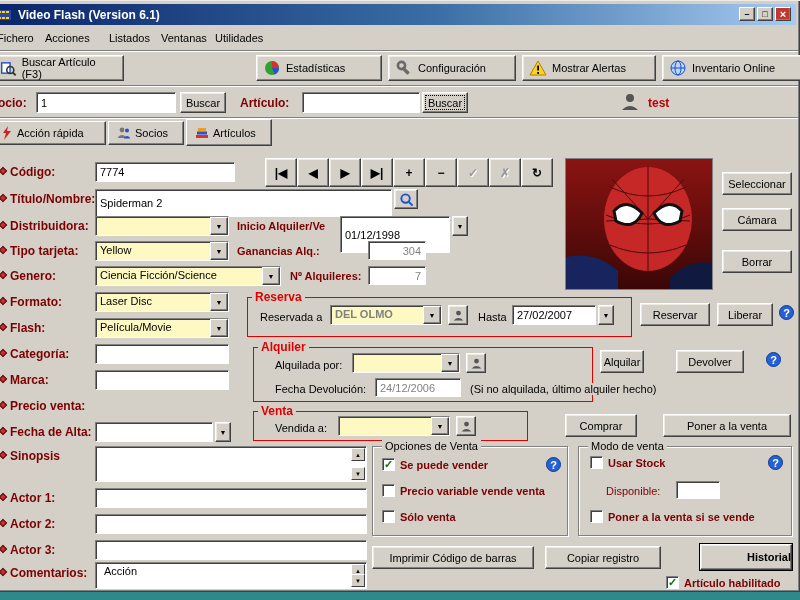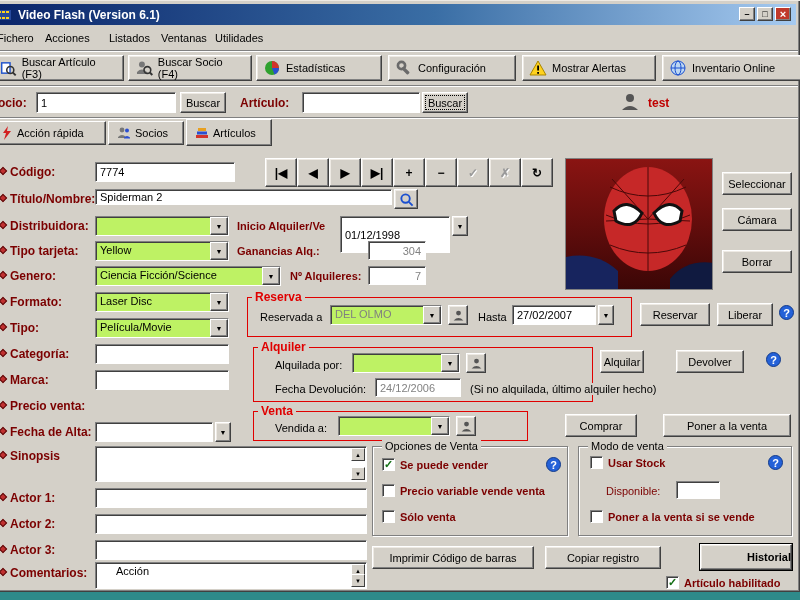--- a/index.html
+++ b/index.html
@@ -38,26 +38,26 @@
   .gtitle{font-size:11px;color:#000;background:#d4d0c8;padding:0 3px;z-index:3;white-space:nowrap;}
   .bullet{width:6px;height:6px;background:#c03030;border:1px solid #5a0d0d;transform:rotate(45deg);}
   
   .inp{background:#fff;border:1px solid #808080;border-bottom-color:#fff;border-right-color:#fff;
     box-shadow:inset 1px 1px 0 #404040;font-family:"Liberation Sans",sans-serif;font-size:11px;
     padding:0 4px;color:#000;outline:none;}
   .inp.gray{color:#828282;}
   .inp.ralign{text-align:right;}
   .memo{background:#fff;border:1px solid #808080;border-bottom-color:#fff;border-right-color:#fff;
     box-shadow:inset 1px 1px 0 #404040;}
-  .memotext{padding:2px 20px;font-size:11px;}
+  .memotext{padding:2px 8px;font-size:11px;}
   .sarr{position:absolute;right:1px;width:12px;height:11px;background:#d4d0c8;border:1px solid;
     border-color:#fff #404040 #404040 #fff;display:flex;align-items:center;justify-content:center;font-size:6px;}
   .sarr i{font-style:normal;}
   
-  .combo{background:#bef264;border:1px solid #808080;border-bottom-color:#fff;border-right-color:#fff;
+  .combo{background:#fef9c3;border:1px solid #808080;border-bottom-color:#fff;border-right-color:#fff;
     box-shadow:inset 1px 1px 0 #404040;display:flex;align-items:stretch;}
   .ctext{flex:1;padding:2px 4px;font-size:11px;white-space:nowrap;overflow:hidden;}
   .ctext.gray{color:#808080;}
   .carr{width:16px;background:#d4d0c8;border:1px solid;border-color:#fff #404040 #404040 #fff;
     box-shadow:inset -1px -1px 0 #808080;display:flex;align-items:center;justify-content:center;font-size:7px;}
   .redbox{border:1px solid #e00000;}
   .grp{border:1px solid #808080;box-shadow:1px 1px 0 #fff, inset 1px 1px 0 #fff;}
   .cbx{width:13px;height:13px;background:#fff;border:1px solid #808080;border-bottom-color:#fff;border-right-color:#fff;
     box-shadow:inset 1px 1px 0 #404040;font-size:11px;font-weight:bold;color:#167016;
     display:flex;align-items:center;justify-content:center;}
@@ -106,29 +106,20 @@
 
   <div class="abs btn tbarbtn" style="left:2px;width:132px">
     <svg width="18" height="18" viewBox="0 0 18 18">
       <rect x="2" y="3" width="10" height="12" fill="#2255cc"></rect>
           <rect x="3.5" y="4.5" width="7" height="9" fill="#fff"></rect>
       <circle cx="11.5" cy="11" r="3.6" fill="none" stroke="#333" stroke-width="1.6"></circle>
       <line x1="14" y1="13.5" x2="17" y2="16.5" stroke="#333" stroke-width="2"></line>
     </svg>
     <span>Buscar Artículo (F3)</span>
   </div>
-  <div class="abs btn tbarbtn" style="left:138px;width:124px">
-    <svg width="18" height="18" viewBox="0 0 18 18">
-      <circle cx="7" cy="5.5" r="3" fill="#777"></circle>
-          <path d="M2 13 Q7 8 12 13 L12 15 L2 15 Z" fill="#777"></path>
-      <circle cx="12.5" cy="11" r="3.4" fill="none" stroke="#333" stroke-width="1.6"></circle>
-      <line x1="15" y1="13.5" x2="17.5" y2="16" stroke="#333" stroke-width="2"></line>
-    </svg>
-    <span>Buscar Socio (F4)</span>
-  </div>
   <div class="abs btn tbarbtn" style="left:266px;width:126px">
     <svg width="18" height="18" viewBox="0 0 18 18">
       <circle cx="9" cy="9" r="7" fill="#2fa12f"></circle>
       <path d="M9 9 L9 2 A7 7 0 0 1 16 9 Z" fill="#d2342a"></path>
       <path d="M9 9 L16 9 A7 7 0 0 1 11.5 15.5 Z" fill="#2b4fd0"></path>
     </svg>
     <span>Estadísticas</span>
   </div>
   <div class="abs btn tbarbtn" style="left:398px;width:128px">
     <svg width="18" height="18" viewBox="0 0 18 18">
@@ -202,21 +193,21 @@
   <div class="abs lblm" style="left:20px;top:192px">Título/Nombre:</div>
   <div class="abs bullet" style="left:10px;top:222px"></div>
   <div class="abs lblm" style="left:20px;top:219px">Distribuidora:</div>
   <div class="abs bullet" style="left:10px;top:247px"></div>
   <div class="abs lblm" style="left:20px;top:244px">Tipo tarjeta:</div>
   <div class="abs bullet" style="left:10px;top:272px"></div>
   <div class="abs lblm" style="left:20px;top:269px">Genero:</div>
   <div class="abs bullet" style="left:10px;top:298px"></div>
   <div class="abs lblm" style="left:20px;top:295px">Formato:</div>
   <div class="abs bullet" style="left:10px;top:324px"></div>
-  <div class="abs lblm" style="left:20px;top:321px">Tipo:</div>
+  <div class="abs lblm" style="left:20px;top:321px">Flash:</div>
   <div class="abs bullet" style="left:10px;top:350px"></div>
   <div class="abs lblm" style="left:20px;top:347px">Categoría:</div>
   <div class="abs bullet" style="left:10px;top:376px"></div>
   <div class="abs lblm" style="left:20px;top:373px">Marca:</div>
   <div class="abs bullet" style="left:10px;top:402px"></div>
   <div class="abs lblm" style="left:20px;top:399px">Precio venta:</div>
   <div class="abs bullet" style="left:10px;top:428px"></div>
   <div class="abs lblm" style="left:20px;top:425px">Fecha de Alta:</div>
   <div class="abs bullet" style="left:10px;top:452px"></div>
   <div class="abs lblm" style="left:20px;top:449px">Sinopsis</div>
@@ -236,21 +227,21 @@
     <div class="btn navb">◀</div>
     <div class="btn navb">▶</div>
     <div class="btn navb">▶|</div>
     <div class="btn navb">+</div>
     <div class="btn navb">−</div>
     <div class="btn navb dis">✓</div>
     <div class="btn navb dis">✗</div>
     <div class="btn navb">↻</div>
   </div>
 
-  <input class="abs inp" style="left: 105px; top: 189px; width: 297px; height: 16px;" value="Spiderman 2">
+  <input class="abs inp" style="left: 105px; top: 189px; width: 297px; height: 28px;" value="Spiderman 2">
   <div class="abs btn iconbtn" style="left:404px;top:189px;width:24px;height:20px">
     <svg width="15" height="15" viewBox="0 0 16 16">
       <circle cx="7" cy="7" r="4.5" fill="none" stroke="#1a4fd0" stroke-width="2"></circle>
       <line x1="10.5" y1="10.5" x2="14.5" y2="14.5" stroke="#1a4fd0" stroke-width="2"></line>
     </svg>
   </div>
 
   <div class="abs combo" style="left:105px;top:216px;width:134px;height:20px">
     <span class="ctext"></span>
     <span class="carr">
@@ -355,21 +346,21 @@
         <span>Cámara</span>
       </div>
   <div class="abs btn" style="left:732px;top:250px;width:70px;height:23px">
         <span>Borrar</span>
       </div>
 
   <div class="abs redbox" style="left:257px;top:297px;width:385px;height:40px"></div>
   <div class="abs rtitle" style="left:262px;top:290px">Reserva</div>
   <div class="abs lblk" style="left:270px;top:311px">Reservada a</div>
   <div class="abs combo" style="left:340px;top:305px;width:112px;height:20px">
-    <span class="ctext gray" style="font-weight:normal">DEL OLMO</span>
+    <span class="ctext gray" style="font-weight:bold">DEL OLMO</span>
     <span class="carr">
           <i style="font-style:normal">▼</i>
         </span>
   </div>
   <div class="abs btn iconbtn" style="left:458px;top:305px;width:20px;height:20px">
     <svg width="13" height="13" viewBox="0 0 16 16">
       <circle cx="8" cy="5" r="3" fill="#555"></circle>
           <path d="M2 14 Q8 8 14 14 Z" fill="#555"></path>
     </svg>
   </div>

